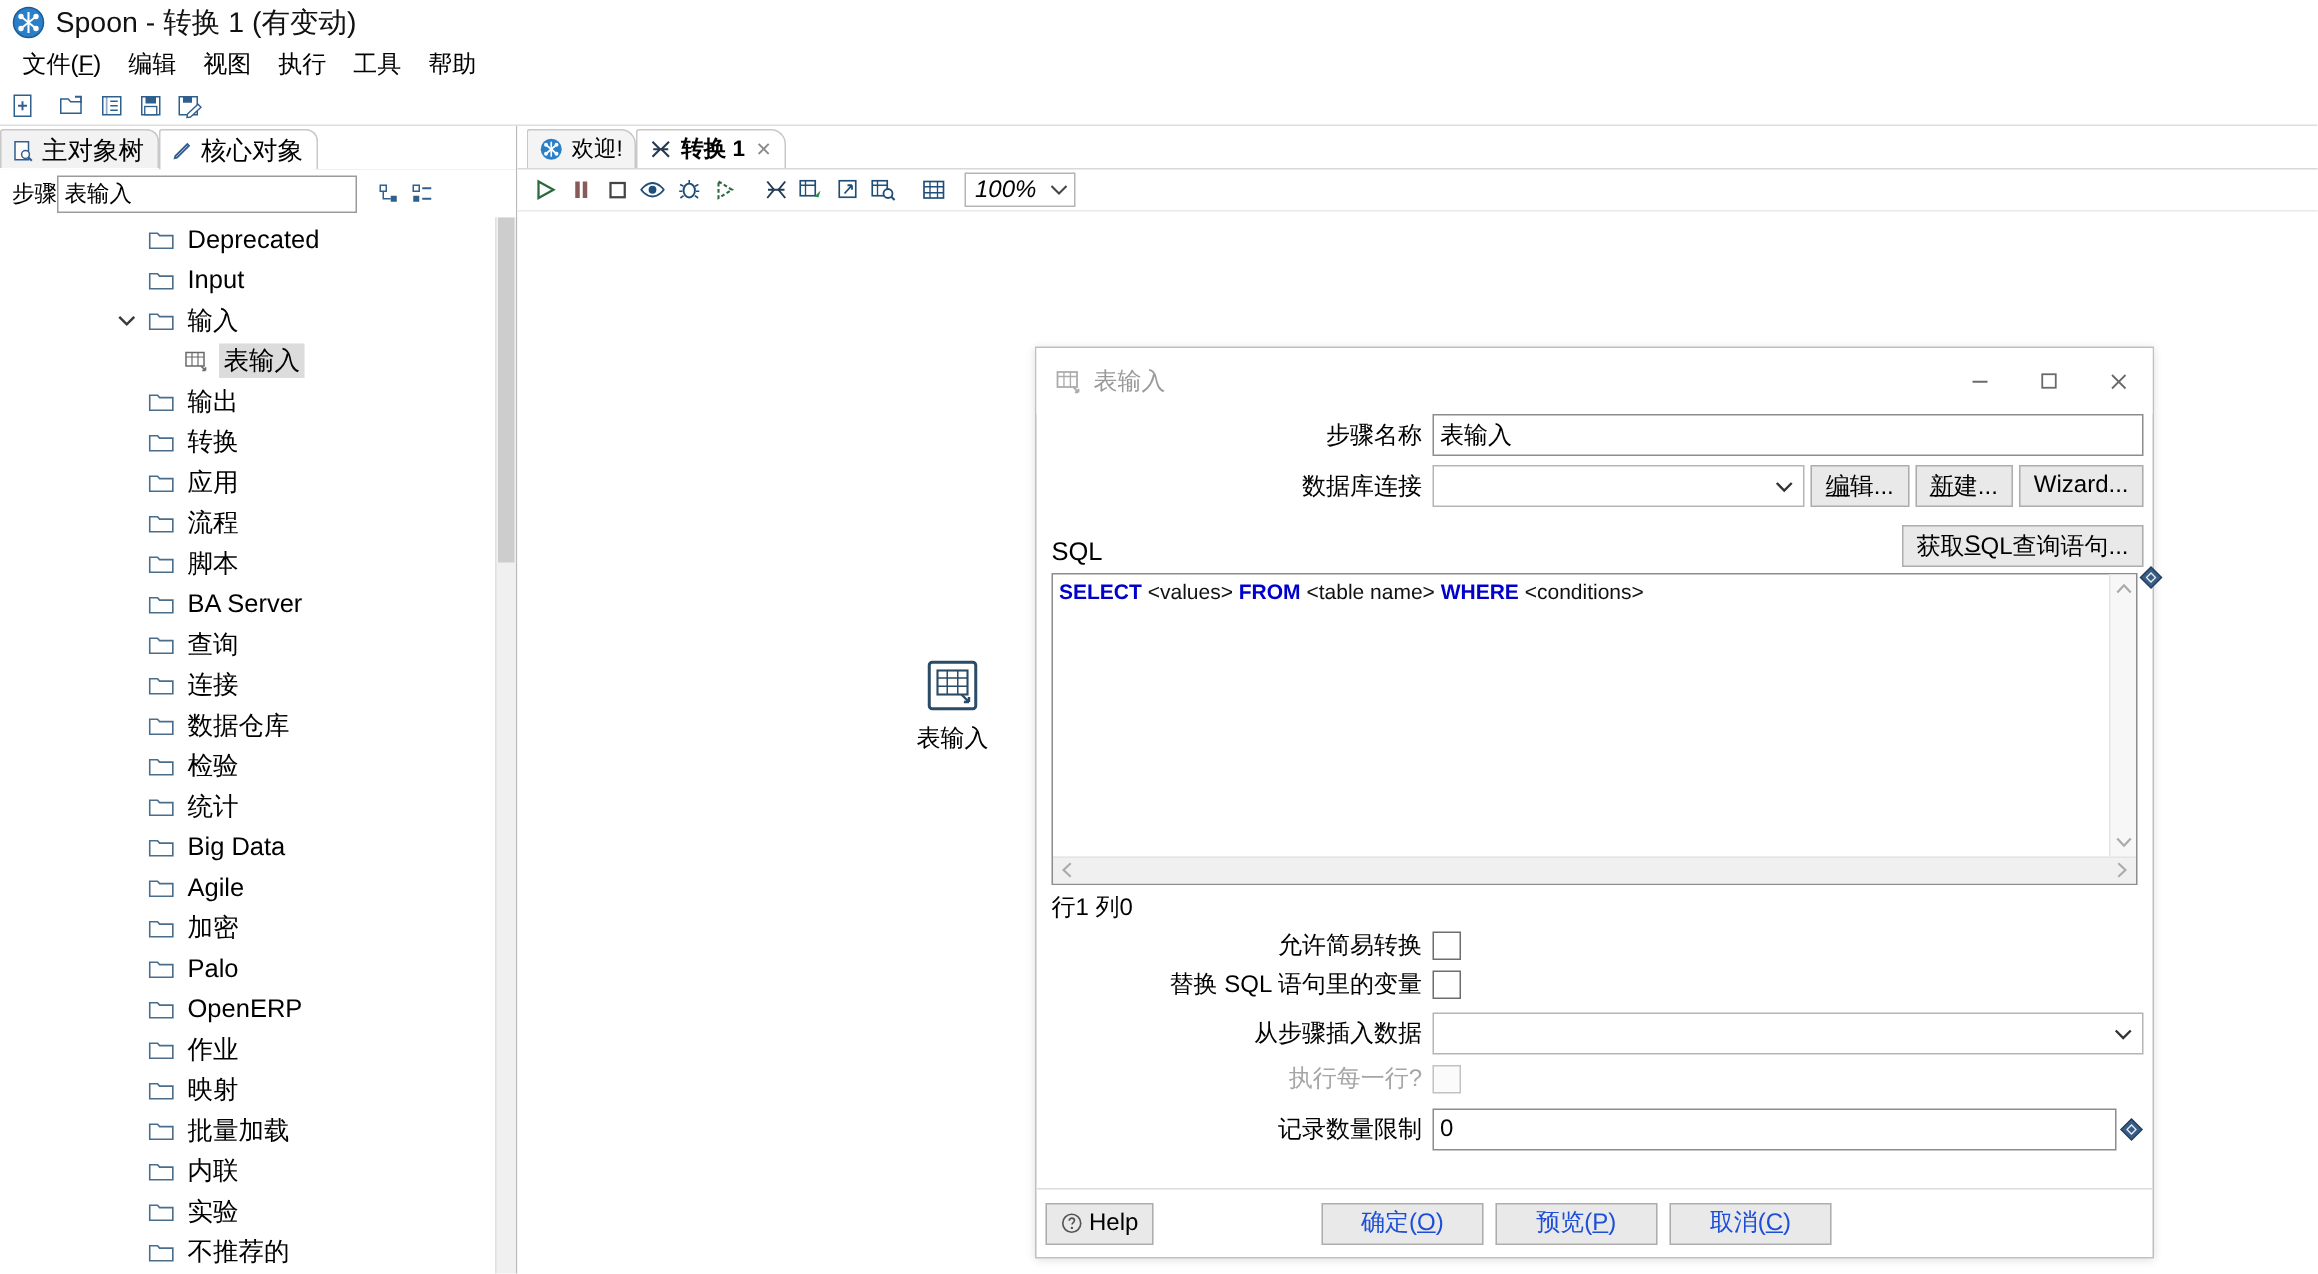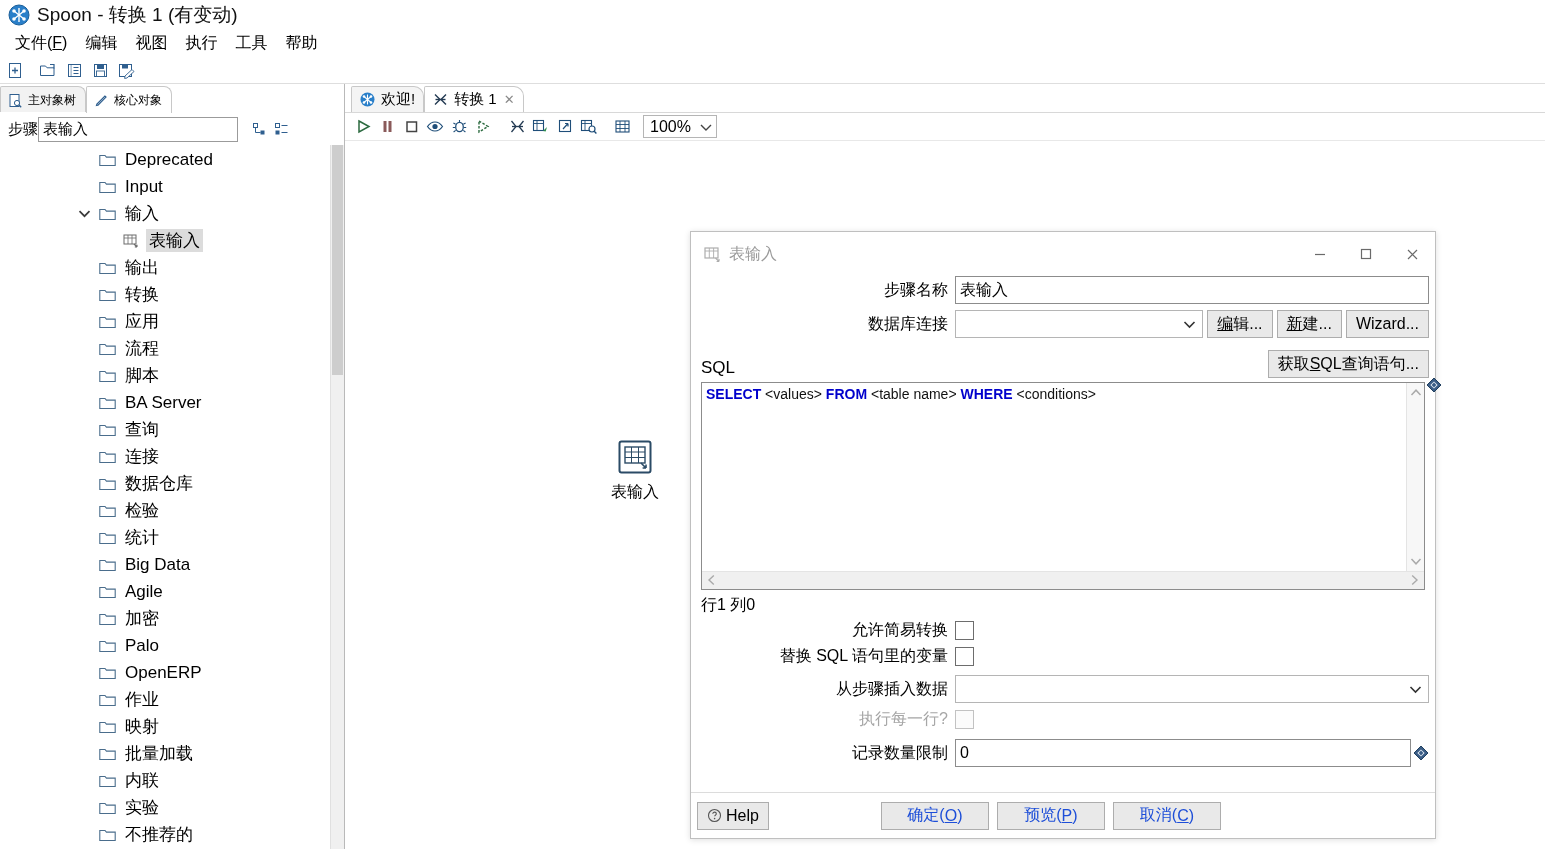--- a/index.html
+++ b/index.html
@@ -85,21 +85,21 @@
   }
   #left-tabs::after {
     content: "";
     position: absolute; left: 0; right: 0; bottom: 0;
     height: 1px; background: #ffffff;
   }
   .ltab {
     display: flex; align-items: center;
     height: 27px;
     padding: 0 9px 0 7px;
-    font-size: 12px;
+    font-size: 17px;
     white-space: nowrap;
     cursor: default;
     position: relative;
     border: 1px solid #c8c8c8;
     border-bottom: none;
     border-radius: 2px 8px 0 0;
     background: #f2f2f2;
   }
   .ltab.active { background: #ffffff; z-index: 2; }
   .ltab .ltab-icon { margin-right: 5px; display: flex; }
@@ -191,21 +191,21 @@
     height: 26px;
     padding: 0 8px;
     font-size: 15px;
     white-space: nowrap;
     cursor: default;
     border: 1px solid #c8c8c8;
     border-bottom: none;
     border-radius: 2px 10px 0 0;
     background: #f4f4f4;
   }
-  .ctab.active { background: #ffffff; font-weight: normal; }
+  .ctab.active { background: #ffffff; font-weight: bold; }
   .ctab .ctab-icon { margin-right: 6px; display: flex; }
   .ctab .ctab-close { margin-left: 7px; color: #8a8a8a; font-size: 13px; }
 
   #canvas-toolbar {
     height: 28px;
     display: flex;
     align-items: center;
     padding-left: 6px;
     background: #ffffff;
     border-top: 1px solid #d8d8d8;
@@ -220,20 +220,21 @@
     margin-left: 8px;
     height: 23px;
     min-width: 74px;
     border: 1px solid #b5b5b5;
     background: #fff;
     display: flex; align-items: center;
     justify-content: space-between;
     padding: 0 4px 0 6px;
     font-size: 16px;
     cursor: default;
+    font-style: italic;
   }
 
   #canvas {
     flex: 1;
     position: relative;
     background: #ffffff;
     border-top: 1px solid #e8e8e8;
     overflow: hidden;
   }
   #canvas-step {

